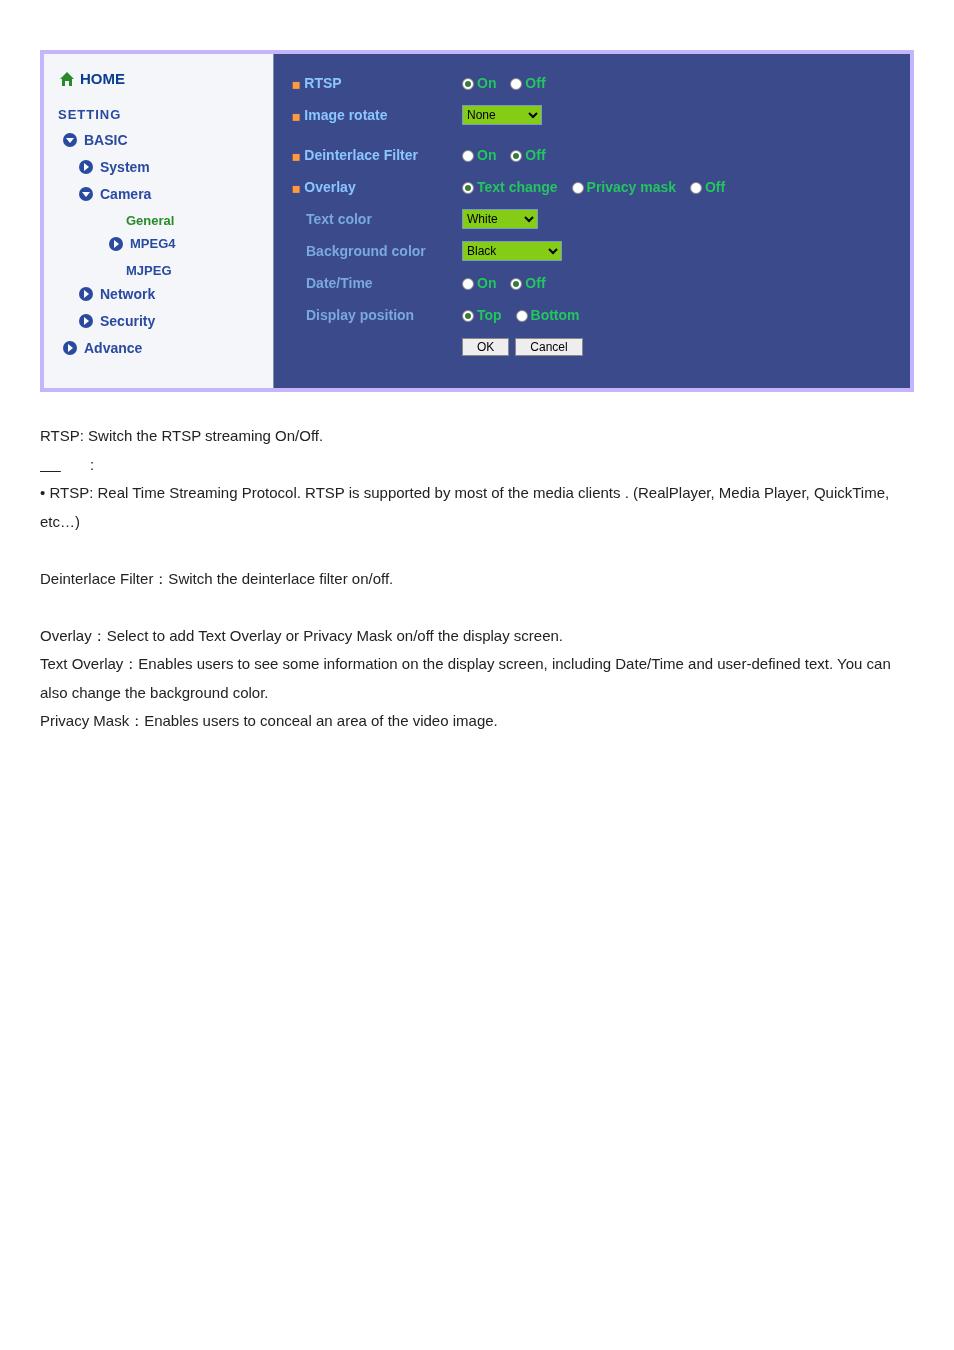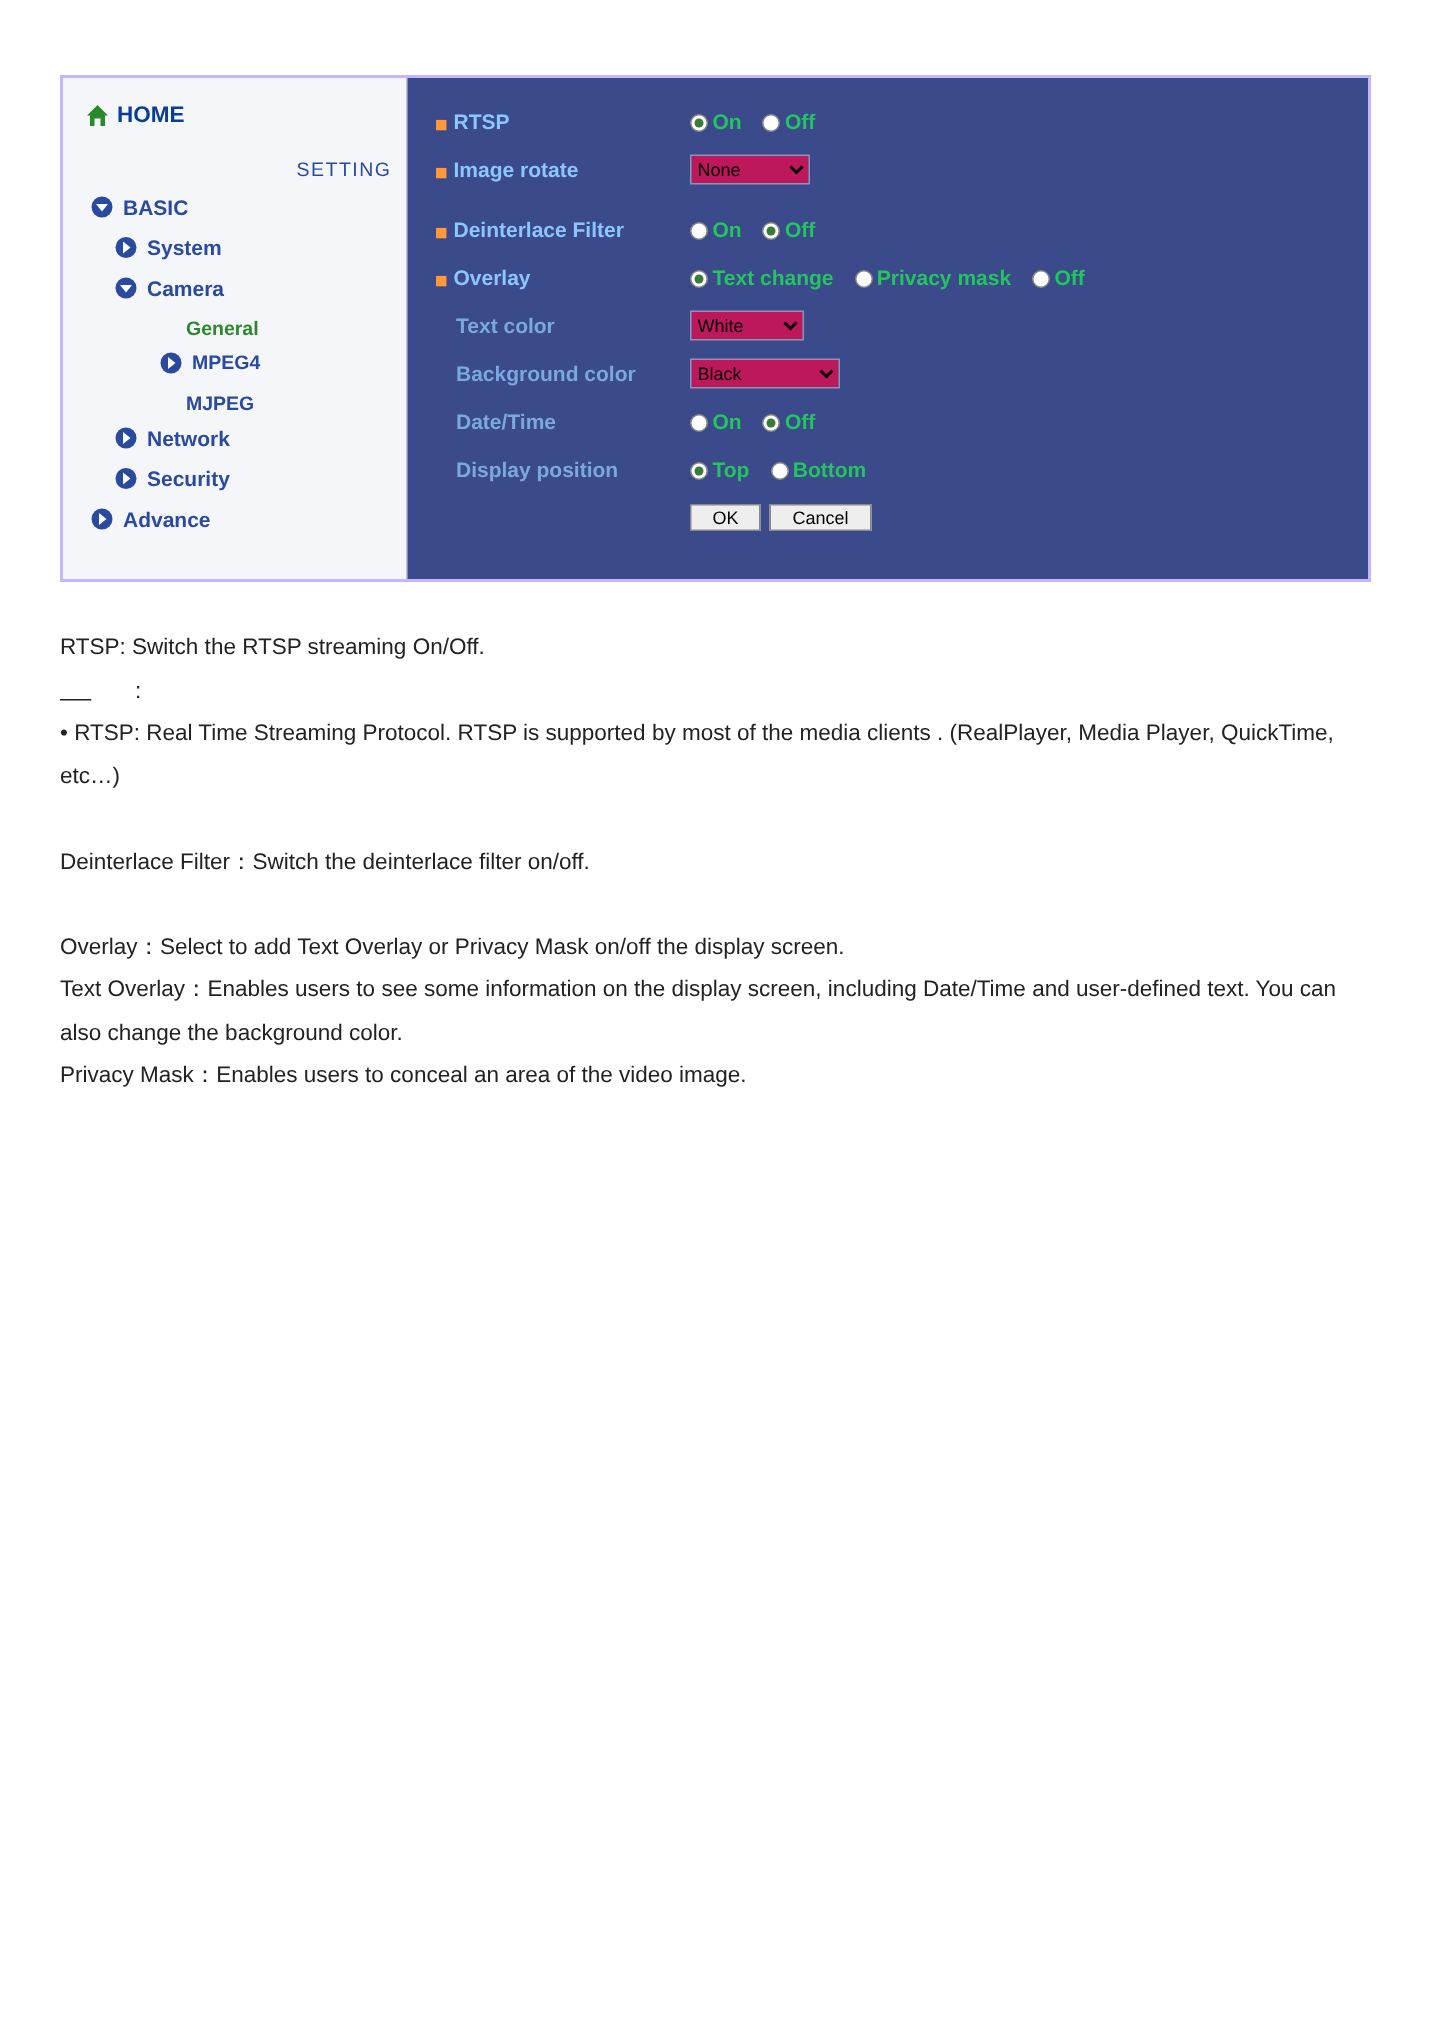--- a/index.html
+++ b/index.html
@@ -4,46 +4,45 @@
 <style>
   * { box-sizing: border-box; margin: 0; padding: 0; }
   body {
     font-family: Arial, sans-serif;
     background: #fff;
     width: 954px;
   }
   .app-panel {
     margin: 50px 40px 30px 40px;
     background: #3a4a8a;
-    border: 2px solid #c4b5fd;
+    border: 4px solid #c4b5fd;
     display: flex;
     color: #fff;
   }
   .sidebar {
     width: 230px;
     background: #f4f6fa;
     border-right: 1px solid #8090b0;
     padding: 10px 0 20px 0;
   }
   .home {
     color: #0b3d91;
     font-weight: bold;
     padding: 6px 10px 14px 14px;
     font-size: 15px;
     display: flex;
     align-items: center;
   }
   .home svg { margin-right: 4px; }
   .setting-title {
     color: #2a4aa0;
-    font-weight: normal;
+    font-weight: bold;
     font-size: 13px;
     padding: 6px 10px 6px 14px;
     letter-spacing: 1px;
-    text-align: right;
   }
   .nav-item {
     display: flex;
     padding: 4px 10px 4px 18px;
     font-size: 14px;
     font-weight: bold;
     color: #2a4aa0;
     cursor: pointer;
   }
   .nav-item.level2 { padding-left: 34px; }
@@ -76,21 +75,21 @@
     position: absolute;
     top: 2px; left: 2px;
     width: 6px; height: 6px;
     border-radius: 50%;
     background: #3a7a3a;
   }
   .radio-group { color: #22c55e; }
   .radio-label { margin-right: 10px; font-weight: bold; }
   select.winselect {
     font-size: 12px;
-    background: #be185d;
+    background: #84cc16;
     color: #000;
     border: 1px solid #7a9ac0;
     height: 20px;
   }
   input.wininput {
     font-size: 12px;
     background: #fff;
     color: #000;
     border: 1px solid #bbb;
     height: 18px;

